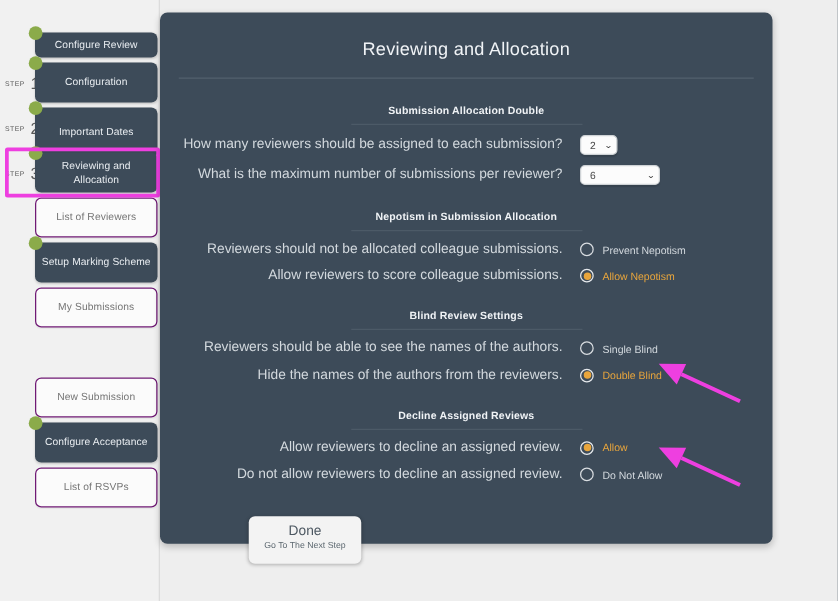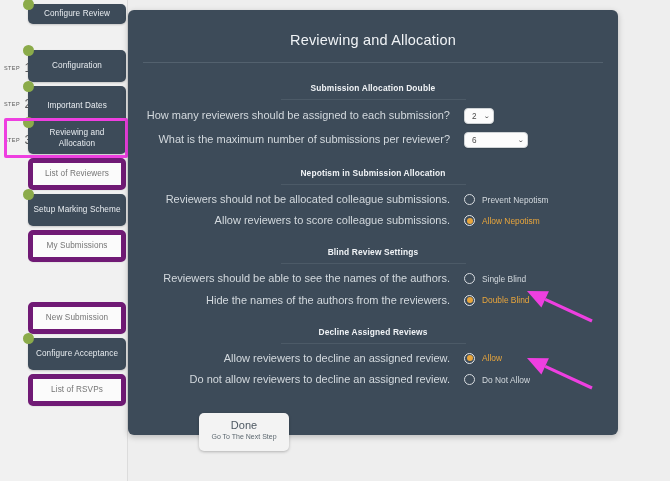--- a/index.html
+++ b/index.html
@@ -33,21 +33,21 @@
     letter-spacing: .1px;
   }
   .nav-item.dark {
     background: #3d4b59;
     color: #e9edf1;
     box-shadow: 0 1px 2px rgba(0,0,0,.18);
   }
   .nav-item.light {
     background: #fbfbfb;
     color: #757575;
-    border: 5px solid #701a75;
+    border: 1px solid #701a75;
     box-shadow: 0 1px 1px rgba(0,0,0,.05);
   }
   .dot {
     position: absolute;
     left: -5px; top: -5px;
     width: 11px; height: 11px;
     border-radius: 50%;
     background: #8bab4a;
   }
   .step-label {
@@ -188,21 +188,21 @@
 
   
   #arrows { position: absolute; left: 0; top: 0; width: 670px; height: 481px; pointer-events: none; }
 </style>
 </head>
 <body>
 
 <div id="root">
 
   <div id="sidebar">
-      <div class="nav-item dark" style="top: 4px; height: 20px;">
+      <div class="nav-item dark" style="top: 26px; height: 20px;">
         <span class="dot" style="background: rgb(139, 171, 74);"></span>
         <span>Configure Review</span>
       </div>
       <div class="step-label" style="top: 58px;"><span class="sm">STEP</span> <span class="big">1.</span></div>
       <div class="nav-item dark" style="top: 50px; height: 32px;">
         <span class="dot" style="background: rgb(139, 171, 74);"></span>
         <span>Configuration</span>
       </div>
       <div class="step-label" style="top: 94px;"><span class="sm">STEP</span> <span class="big">2.</span></div>
       <div class="nav-item dark" style="top: 86px; height: 40px;">

